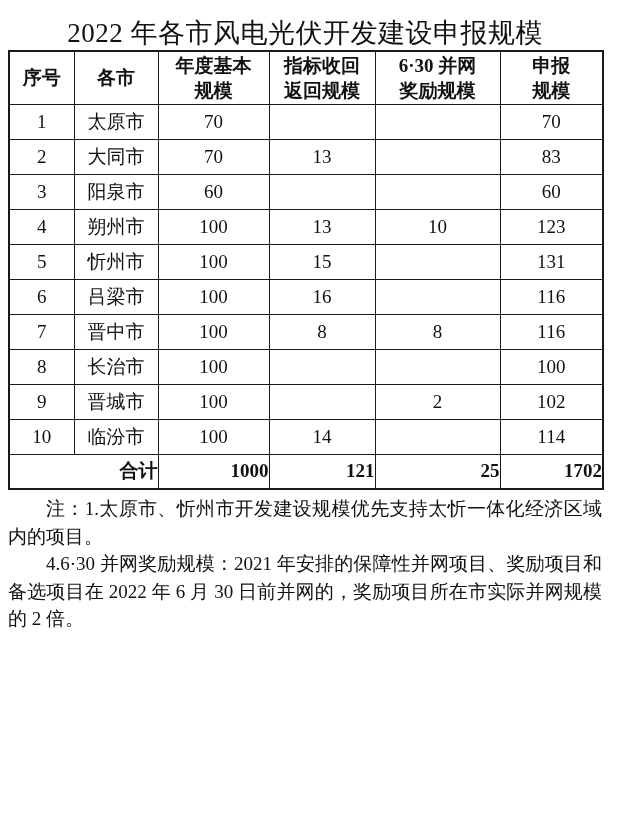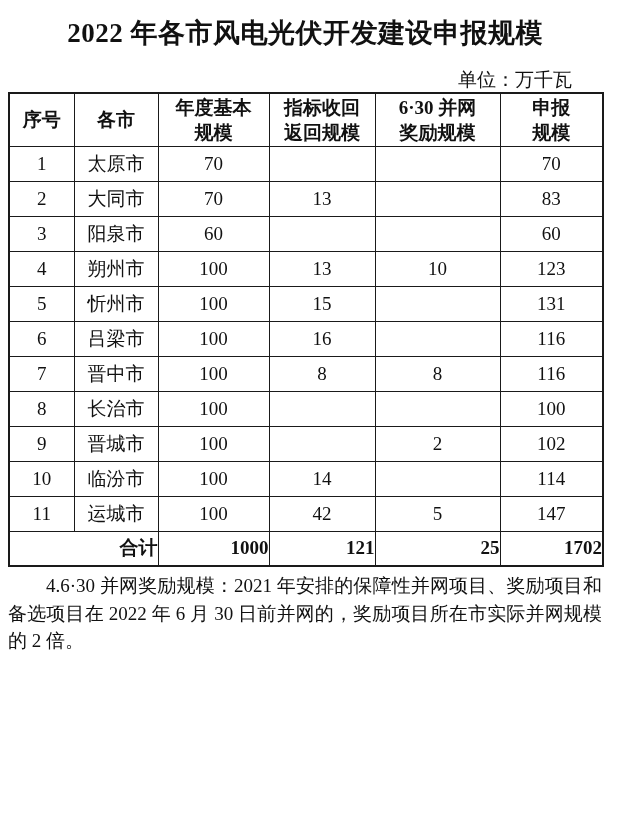--- a/index.html
+++ b/index.html
@@ -16,21 +16,21 @@
     overflow: hidden;
   }
   .content {
     width: 594px;
     margin-left: 8px;
   }
   .doc-title {
     margin-top: 16px;
     text-align: center;
     font-size: 27px;
-    font-weight: bold;
+    font-weight: normal;
     letter-spacing: 0.5px;
     line-height: 34px;
   }
   .unit-line {
     margin-top: 17px;
     text-align: right;
     padding-right: 30px;
     font-size: 19px;
     line-height: 25px;
   }
@@ -75,21 +75,20 @@
   }
 </style>
 </head>
 <body>
 
 <div class="page">
   <div class="content">
 
     <h1 class="doc-title">2022 年各市风电光伏开发建设申报规模</h1>
 
-    <div class="unit-line">单位：万千瓦</div>
 
     <table class="scale-table">
       <colgroup>
         <col style="width:65px">
           <col style="width:84px">
           <col style="width:111px">
         <col style="width:106px">
           <col style="width:125px">
           <col style="width:103px">
       </colgroup>
@@ -181,36 +180,29 @@
           <td>102</td>
         </tr>
         <tr>
           <td>10</td>
           <td>临汾市</td>
           <td>100</td>
           <td>14</td>
           <td></td>
           <td>114</td>
         </tr>
-        <tr>
-          <td>11</td>
-          <td>运城市</td>
-          <td>100</td>
-          <td>42</td>
-          <td>5</td>
-          <td>147</td>
-        </tr>
         <tr class="total-row">
           <td colspan="2">合计</td>
           <td>1000</td>
           <td>121</td>
           <td>25</td>
           <td>1702</td>
         </tr>
       </tbody>
     </table>
 
     <div class="notes">
+      <p>注：1.太原市、忻州市开发建设规模优先支持太忻一体化经济区域内的项目。</p>
       <p>4.6·30 并网奖励规模：2021 年安排的保障性并网项目、奖励项目和备选项目在 2022 年 6 月 30 日前并网的，奖励项目所在市实际并网规模的 2 倍。</p>
     </div>
 
   </div>
 </div>
 
 </body></html>

